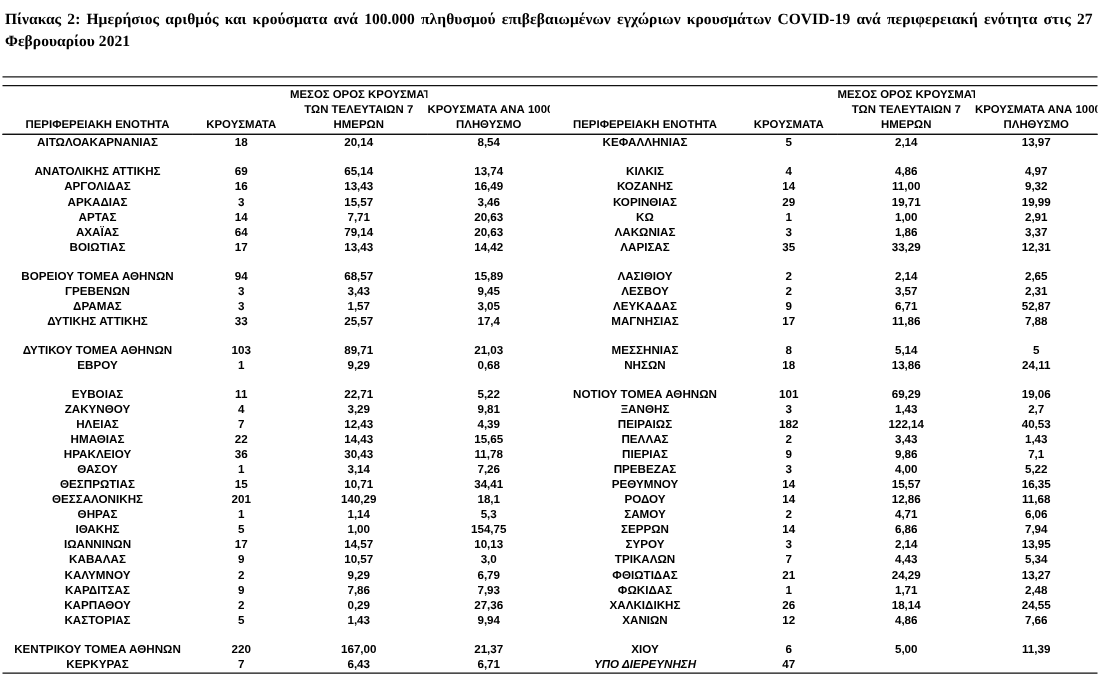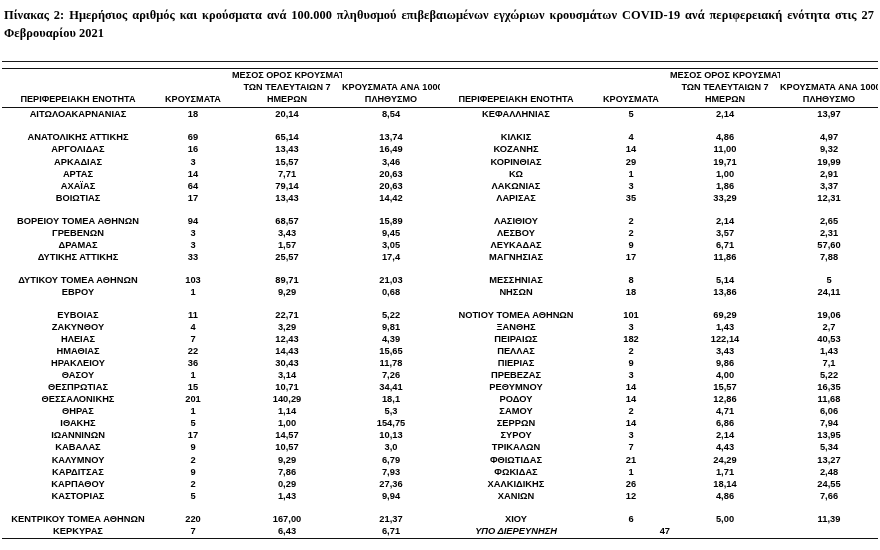--- a/index.html
+++ b/index.html
@@ -276,21 +276,21 @@
           <td class="num">2,31</td>
         </tr>
         <tr>
           <td class="name">ΔΡΑΜΑΣ</td>
           <td class="num">3</td>
           <td class="num">1,57</td>
           <td class="num">3,05</td>
           <td class="name">ΛΕΥΚΑΔΑΣ</td>
           <td class="num">9</td>
           <td class="num">6,71</td>
-          <td class="num">57,60</td>
+          <td class="num">52,87</td>
         </tr>
         <tr>
           <td class="name">ΔΥΤΙΚΗΣ ΑΤΤΙΚΗΣ</td>
           <td class="num">33</td>
           <td class="num">25,57</td>
           <td class="num">17,4</td>
           <td class="name">ΜΑΓΝΗΣΙΑΣ</td>
           <td class="num">17</td>
           <td class="num">11,86</td>
           <td class="num">7,88</td>
@@ -514,21 +514,21 @@
           <td class="num">6</td>
           <td class="num">5,00</td>
           <td class="num">11,39</td>
         </tr>
         <tr>
           <td class="name">ΚΕΡΚΥΡΑΣ</td>
           <td class="num">7</td>
           <td class="num">6,43</td>
           <td class="num">6,71</td>
           <td class="name" style="font-style: italic;">ΥΠΟ ΔΙΕΡΕΥΝΗΣΗ</td>
-          <td class="num" style=" text-align: right;">47</td>
+          <td class="num" style="">47</td>
           <td class="num" style="font-style: italic;">&nbsp;</td>
           <td class="num" style="font-style: italic;">&nbsp;</td>
         </tr>
       </tbody>
   </table>
 
   <div class="rule-wrap">
     <div class="rule-bottom"></div>
   </div>
 

